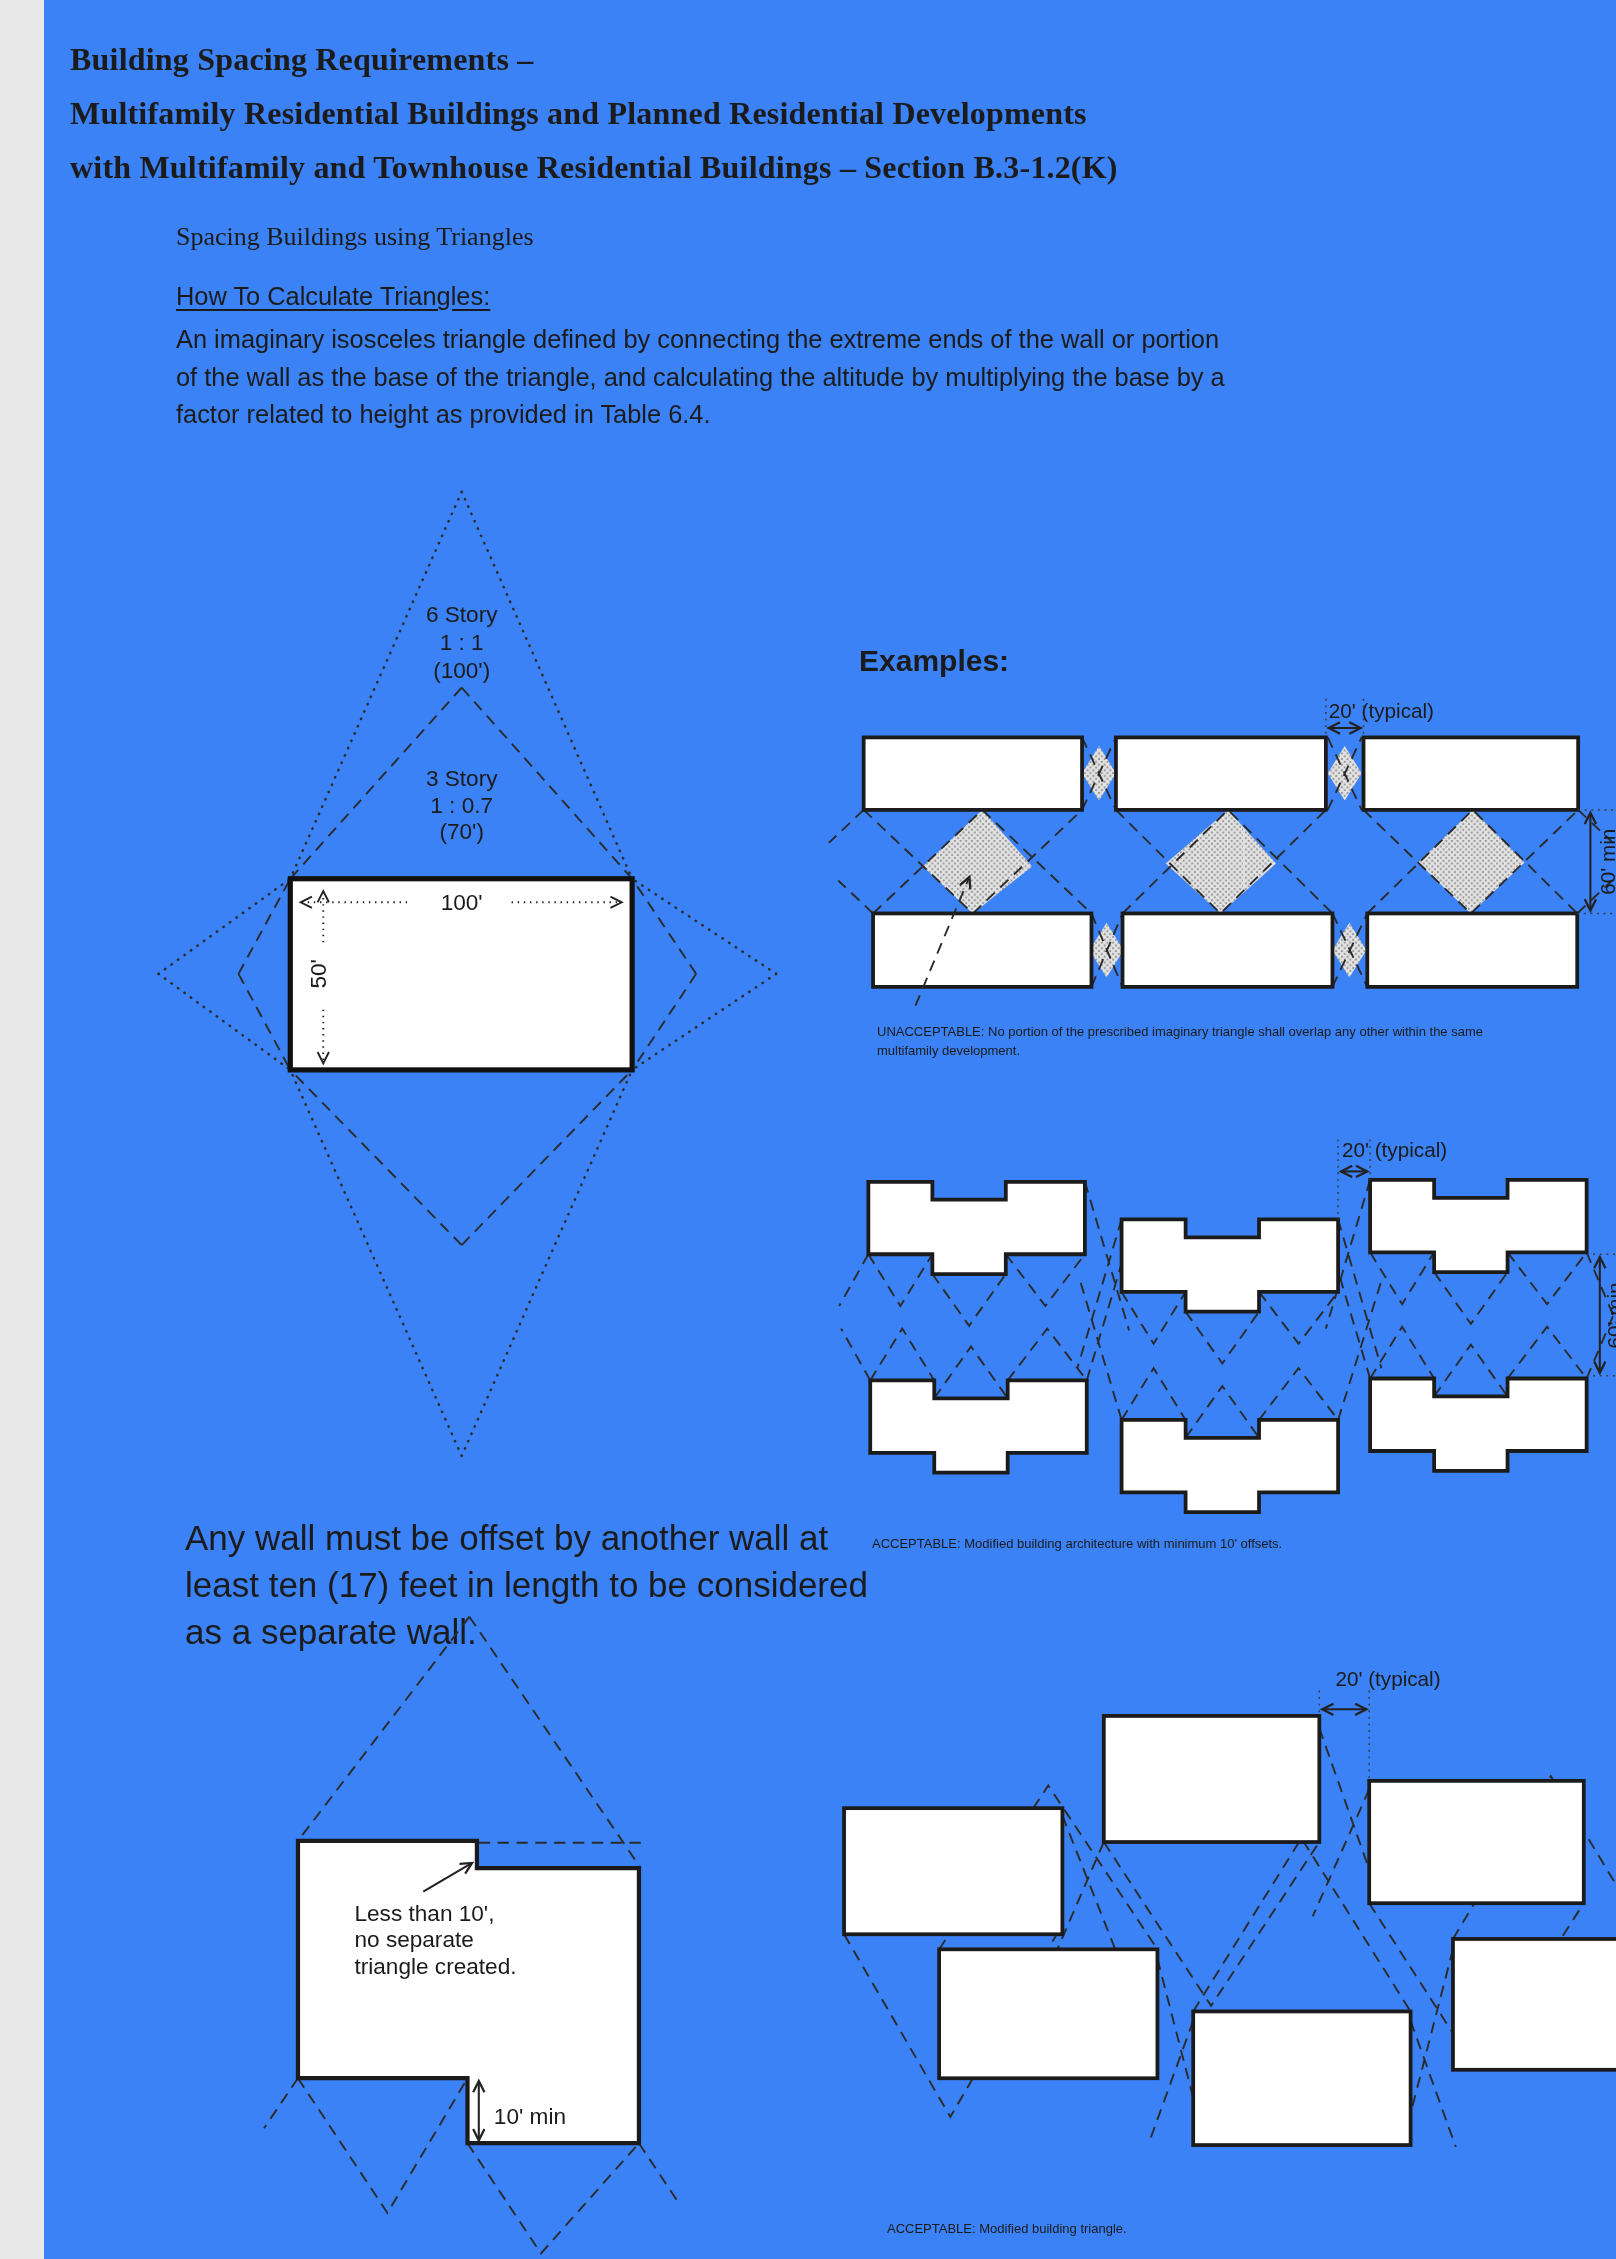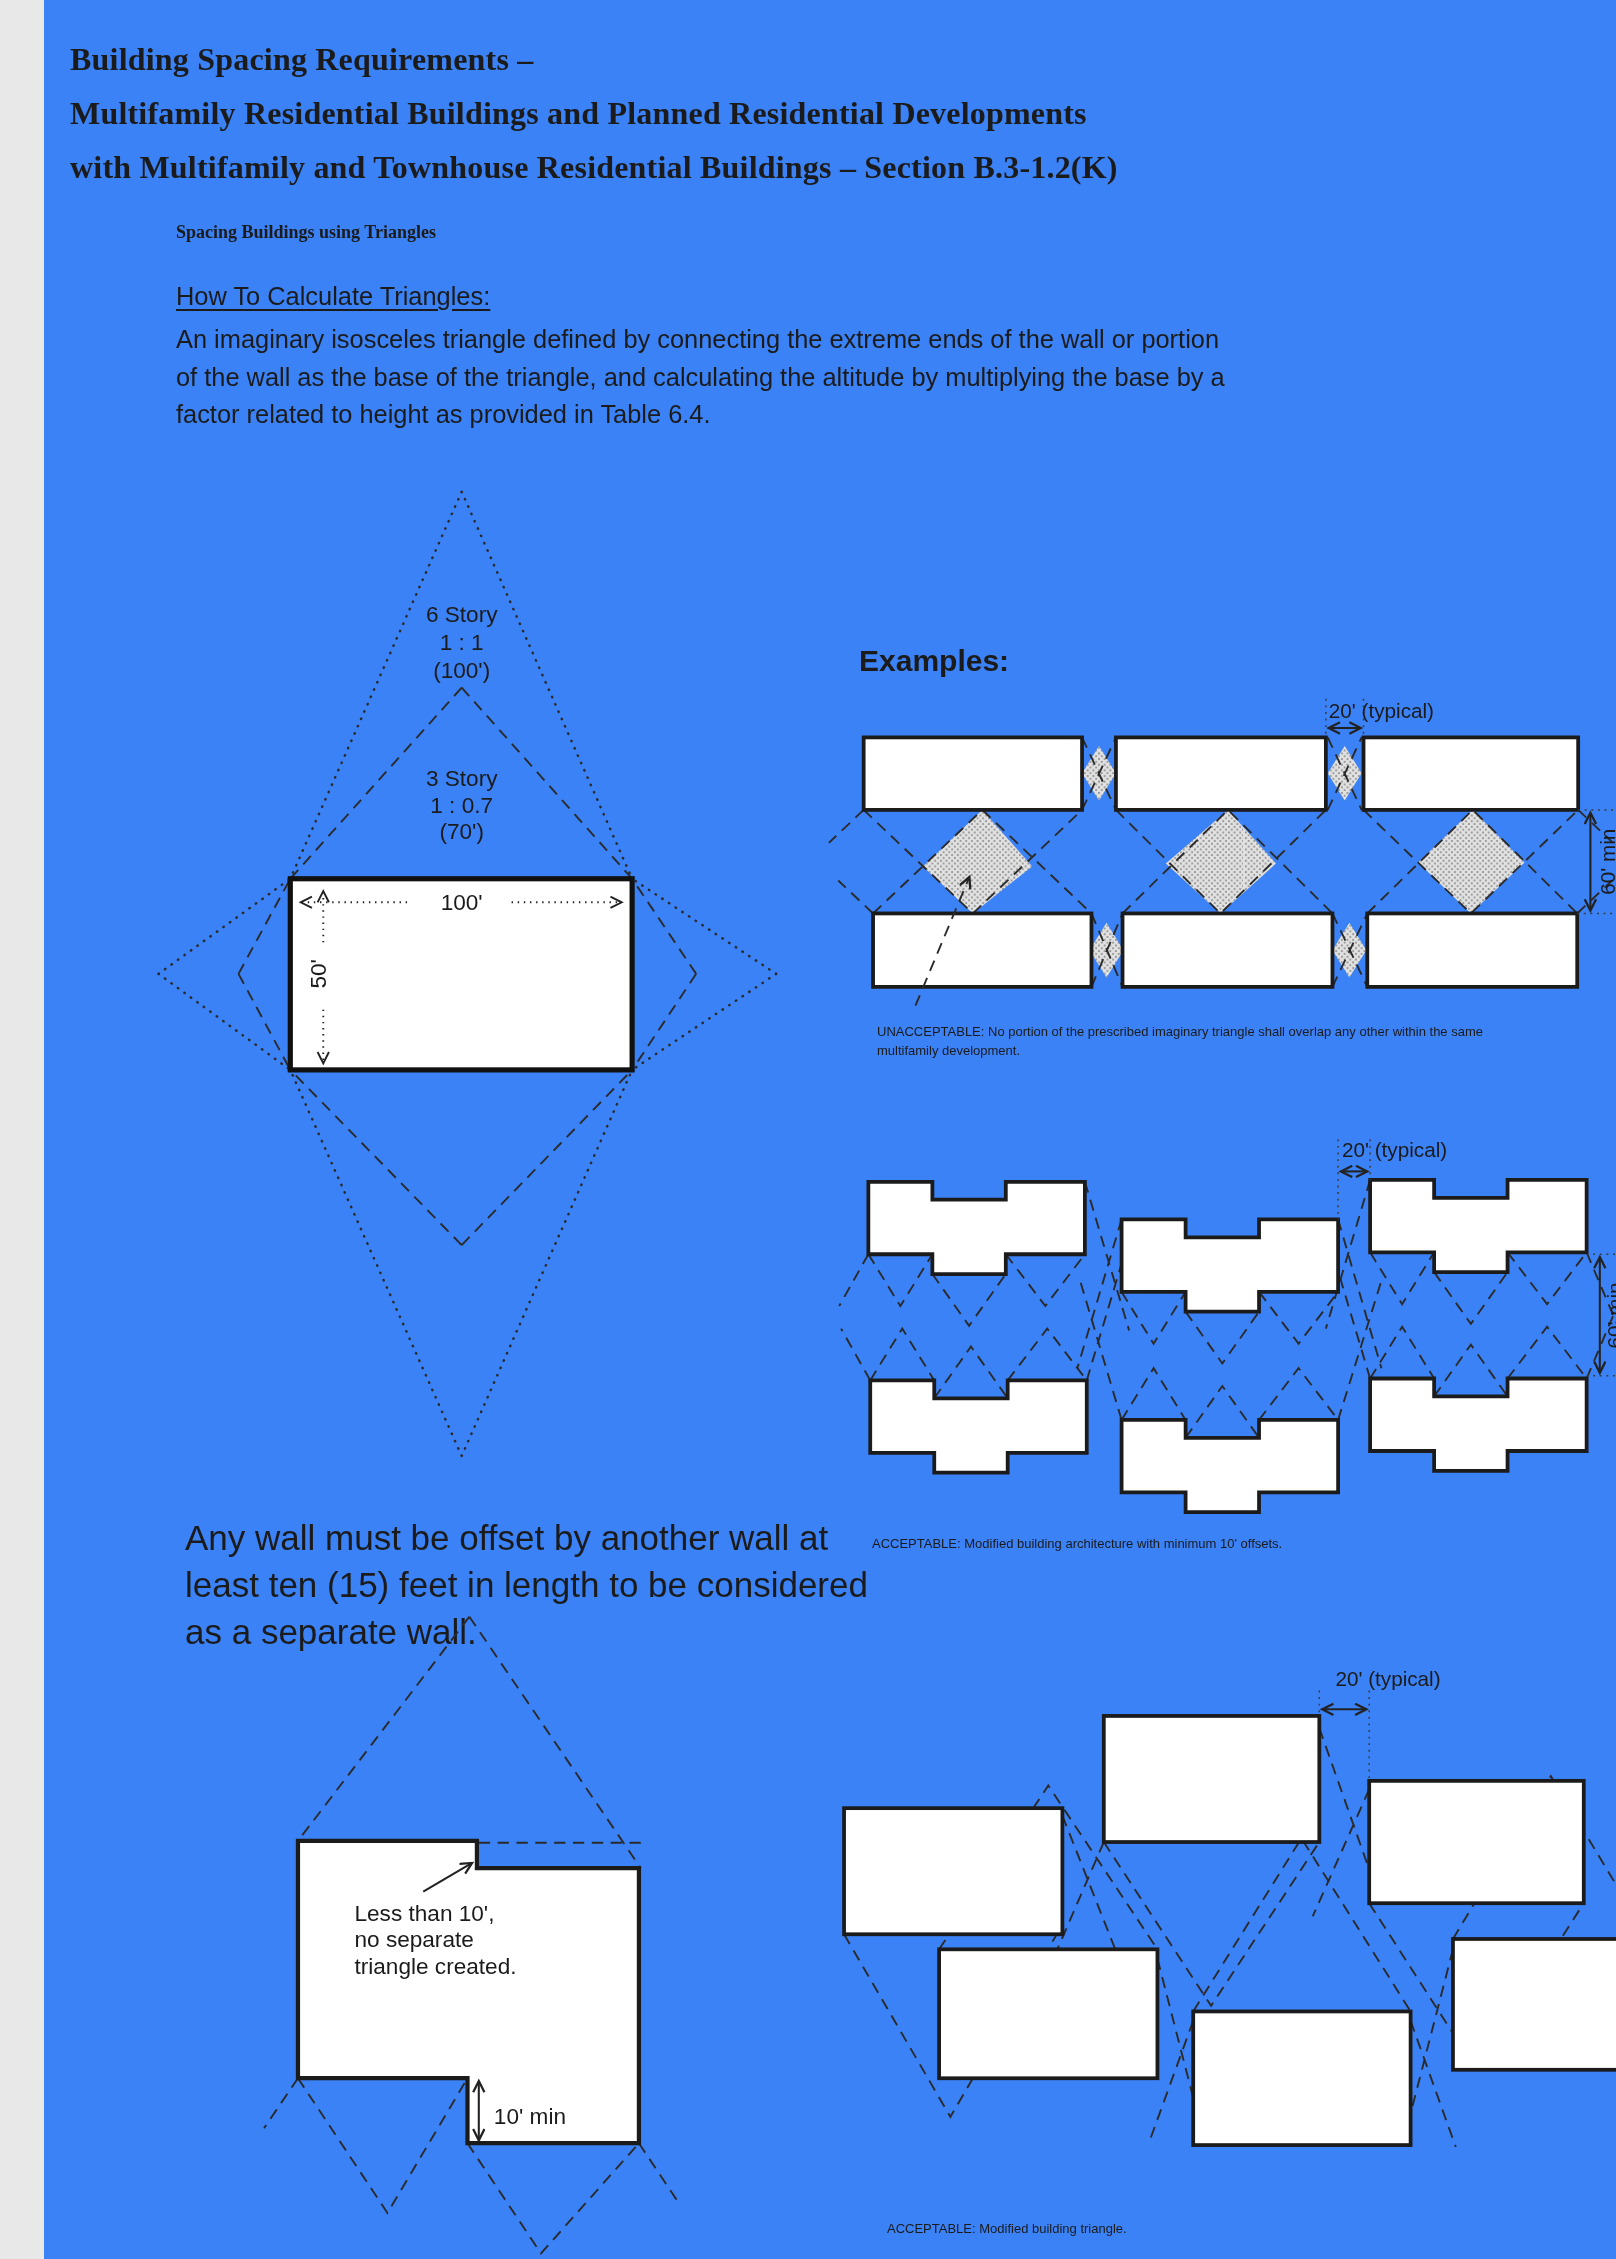--- a/index.html
+++ b/index.html
@@ -2,21 +2,21 @@
 <html style="font-size:15px"><head>
 <meta charset="utf-8">
 <style>
   html,body{margin:0;padding:0;background:#e8e8e8;}
   .page{
     position:relative;width:1617px;height:2260px;background:#3b82f6;
     font-family:"Liberation Sans",sans-serif;color:#1b1b1b;overflow:hidden;margin-left:44px;
   }
   .abs{position:absolute;}
   .doc-title{font-family:"Liberation Serif",serif;font-weight:bold;font-size:32px;line-height:54px;letter-spacing:0.2px;}
-  .section-heading{font-family:"Liberation Serif",serif;font-weight:bold;font-size:18px;}
+  .section-heading{font-family:"Liberation Serif",serif;font-weight:normal;font-size:26px;}
   .howto-heading{font-size:25.4px;text-decoration:underline;text-underline-offset:3.8px;}
   .body-line{font-size:25.4px;line-height:38px;white-space:nowrap;}
   .examples-heading{font-weight:bold;font-size:30px;}
   .caption{font-size:13px;line-height:1.45;}
   .note-line{font-size:35px;line-height:47px;white-space:nowrap;}
   svg{position:absolute;overflow:visible;}
   svg text{font-family:"Liberation Sans",sans-serif;fill:#1b1b1b;}
   .lbl{font-size:24px;}
   .lbl-sm{font-size:22px;}
   .bldg{fill:#ffffff;stroke:#1b1b1b;stroke-width:4;stroke-linejoin:miter;}
@@ -254,21 +254,21 @@
       <line class="guide" x1="555" y1="95" x2="555" y2="122"></line>
       <line class="guide" x1="608" y1="95" x2="608" y2="191"></line>
       <line class="dim" x1="559" y1="115" x2="604" y2="115" marker-start="url(#mD)" marker-end="url(#mD)"></line>
     </g>
     <text class="lbl-sm" x="628" y="90" text-anchor="middle">20' (typical)</text>
   </svg>
   <div class="abs caption" style="left:843px;top:2220px;white-space:nowrap;">ACCEPTABLE: Modified building triangle.</div>
 
   <div class="abs" style="left:141px;top:1514px;">
     <div class="note-line">Any wall must be offset by another wall at</div>
-    <div class="note-line">least ten (15) feet in length to be considered</div>
+    <div class="note-line">least ten (17) feet in length to be considered</div>
     <div class="note-line">as a separate wall.</div>
   </div>
 
   <svg style="left:122px;top:1563px;" width="603" height="697" viewBox="0 0 640 740">
     <defs>
       <marker id="mE" markerUnits="userSpaceOnUse" markerWidth="16" markerHeight="16" refX="12" refY="7" orient="auto-start-reverse">
         <path d="M1,1 L13,7 L1,13" fill="none" stroke="#222" stroke-width="2.4"></path>
       </marker>
     </defs>
 

